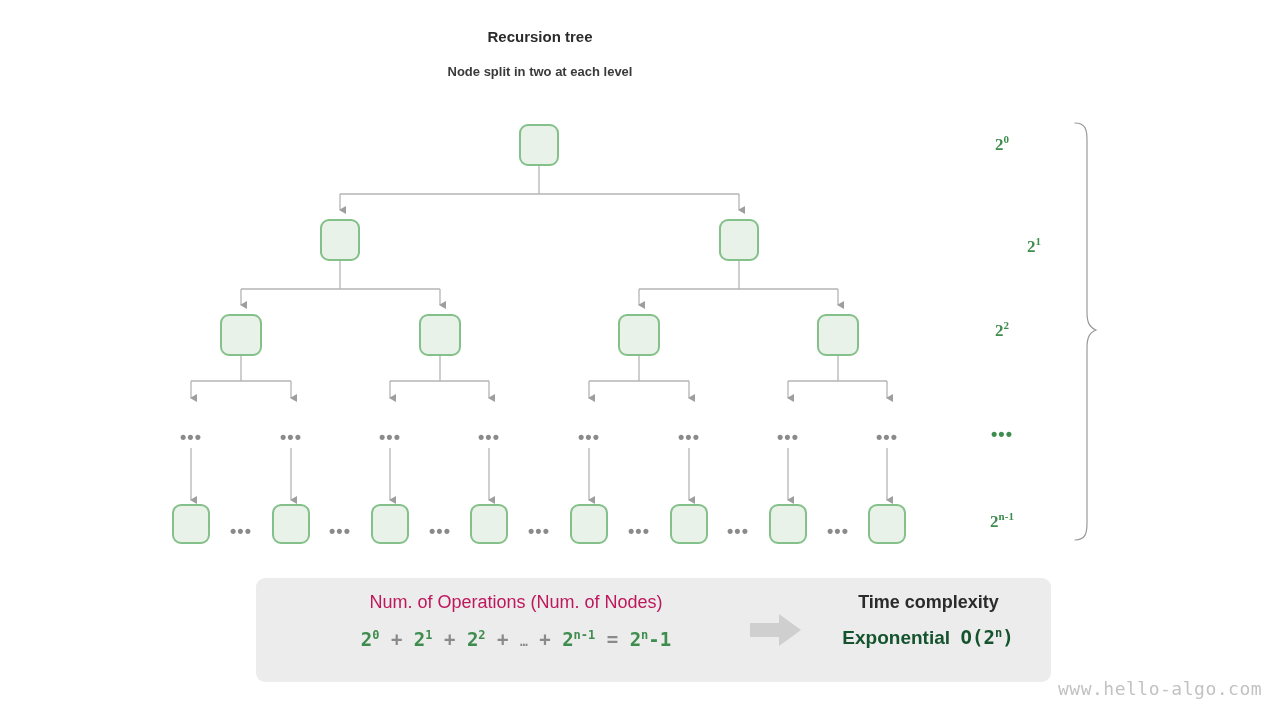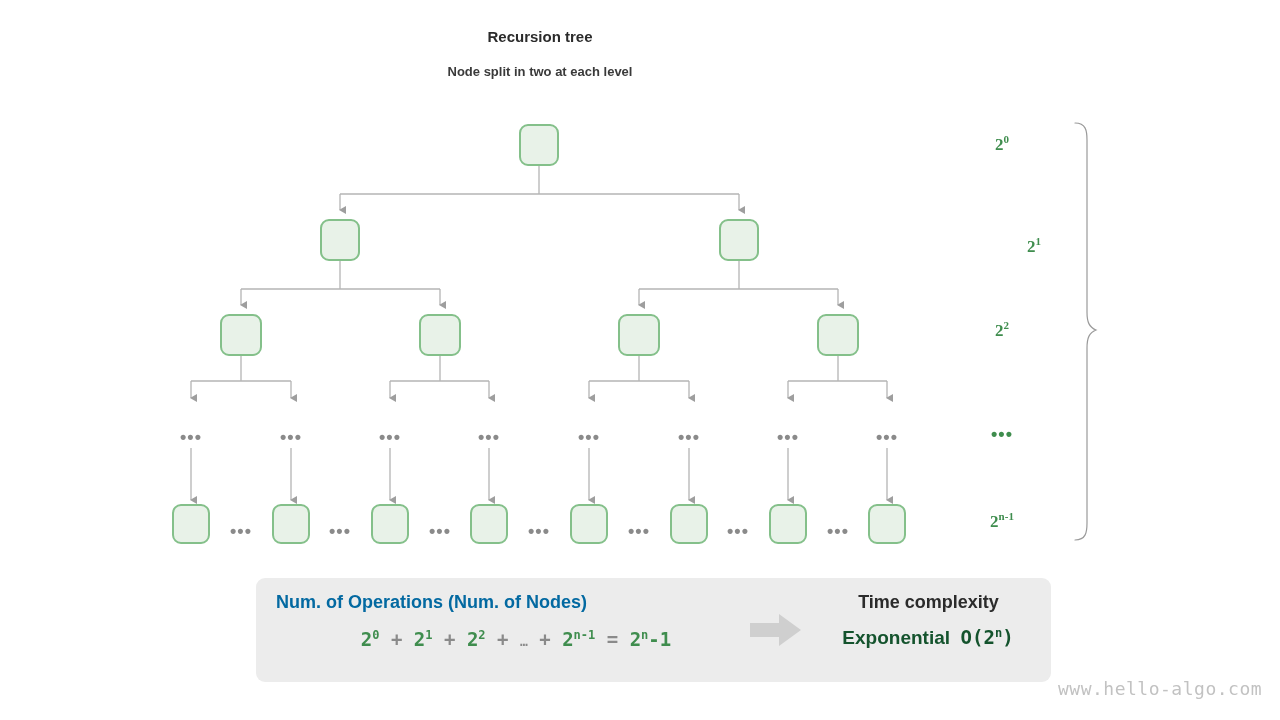--- a/index.html
+++ b/index.html
@@ -65,22 +65,22 @@
     font-family:"DejaVu Sans Mono", monospace;
     font-weight:bold;color:#3f8d4e;font-size:18px;
   }
 
   
   #summary{
     position:absolute;left:256px;top:578px;width:795px;height:104px;
     background:#ececec;border-radius:9px;
   }
   #ops-title{
-    position:absolute;left:20px;top:14px;width:480px;
-    font-size:18px;font-weight:bold;color:#0369a1;
+    position:absolute;left:20px;top:14px;width:480px;text-align:center;
+    font-size:18px;font-weight:normal;color:#be185d;
   }
   #ops-formula{
     position:absolute;left:20px;top:50px;width:480px;text-align:center;
     font-family:"DejaVu Sans Mono", monospace;
     font-size:19px;font-weight:bold;color:#3f8d4e;white-space:nowrap;
   }
   #ops-formula .op{color:#8a8a8a;}
   #ops-formula sup{font-size:12px;}
   #arrow-icon{position:absolute;left:490px;top:32px;width:60px;height:40px;}
   #tc-title{

